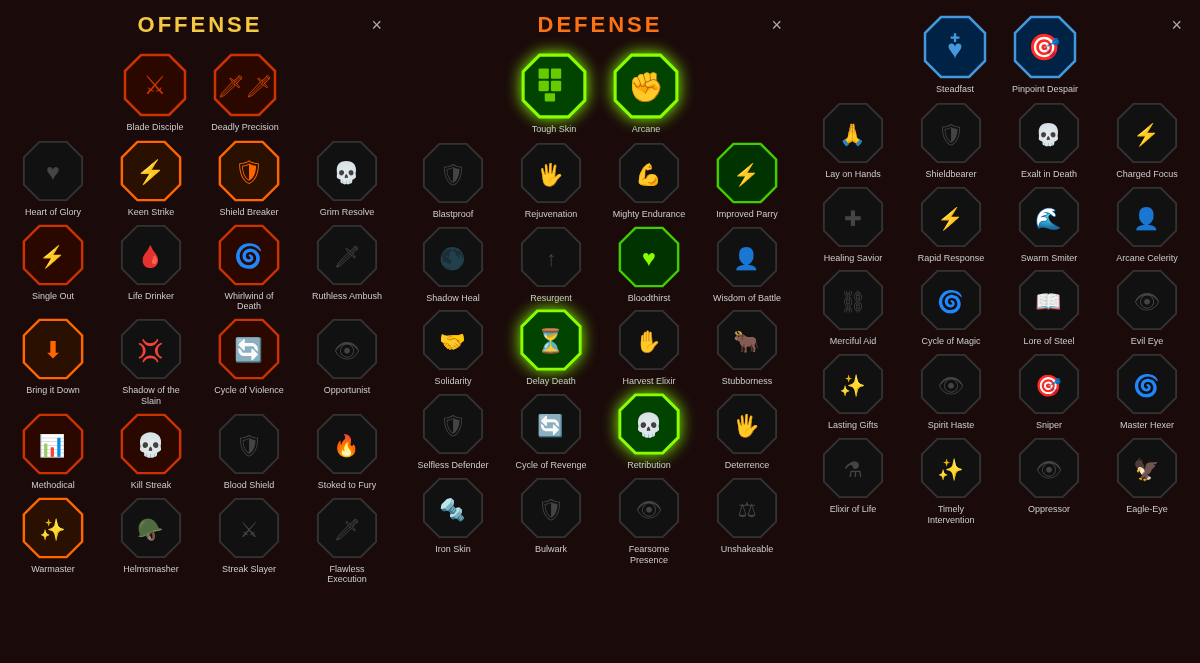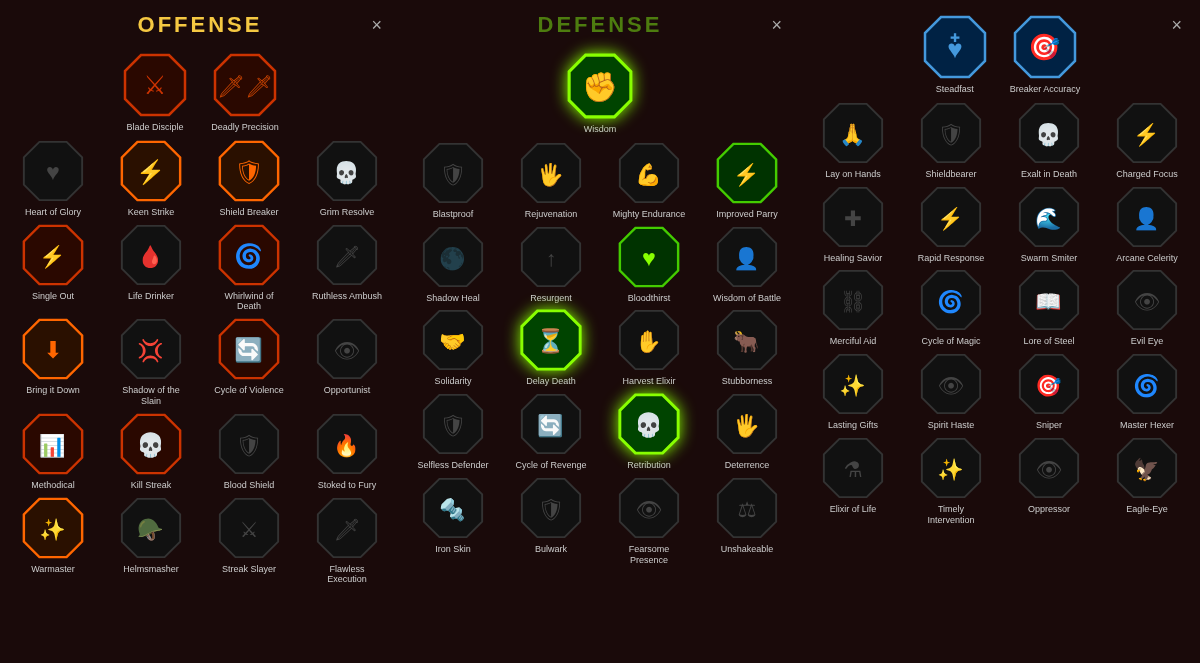--- a/index.html
+++ b/index.html
@@ -270,32 +270,44 @@
         <polygon points="21,5 49,5 65,21 65,49 49,65 21,65 5,49 5,21" fill="#111" stroke="#333" stroke-width="2"></polygon>
         <text x="35" y="44" text-anchor="middle" font-size="22" fill="#444">🗡</text>
       </svg>
       <span class="skill-name">Flawless Execution</span>
     </div>
   </div>
 </div>
 
 <div class="panel defense">
   <div class="panel-header">
-    <span class="panel-title defense" style="color:#4d7c0f;">DEFENSE</span>
+    <span class="panel-title defense" style="color:#f97316;">DEFENSE</span>
     <span class="close-btn">×</span>
   </div>
 
   <div class="top-row">
     <div class="skill-cell">
       <svg width="72" height="72" viewBox="0 0 70 70" class="highlighted-green">
         <polygon points="21,5 49,5 65,21 65,49 49,65 21,65 5,49 5,21" fill="#004400" stroke="#88ff00" stroke-width="3"></polygon>
 
+        <rect x="20" y="18" width="10" height="10" fill="#66cc00" rx="1"></rect>
+        <rect x="32" y="18" width="10" height="10" fill="#66cc00" rx="1"></rect>
+        <rect x="20" y="30" width="10" height="10" fill="#66cc00" rx="1"></rect>
+        <rect x="32" y="30" width="10" height="10" fill="#66cc00" rx="1"></rect>
+        <rect x="26" y="42" width="10" height="8" fill="#66cc00" rx="1"></rect>
+      </svg>
+      <span class="skill-name">Tough Skin</span>
+    </div>
+    <div class="skill-cell">
+      <svg width="72" height="72" viewBox="0 0 70 70" class="highlighted-green">
+        <polygon points="21,5 49,5 65,21 65,49 49,65 21,65 5,49 5,21" fill="#004400" stroke="#88ff00" stroke-width="3"></polygon>
+
         <text x="35" y="46" text-anchor="middle" font-size="28" fill="#aaff00">✊</text>
       </svg>
-      <span class="skill-name">Wisdom</span>
+      <span class="skill-name">Arcane</span>
     </div>
   </div>
 
   <div class="skills-grid defense" style="grid-template-columns:repeat(4,1fr); margin-bottom:3px;">
     <div class="skill-cell">
       <svg width="68" height="68" viewBox="0 0 70 70">
         <polygon points="21,5 49,5 65,21 65,49 49,65 21,65 5,49 5,21" fill="#111" stroke="#333" stroke-width="2"></polygon>
         <text x="35" y="44" text-anchor="middle" font-size="22" fill="#444">🛡</text>
       </svg>
       <span class="skill-name">Blastproof</span>
@@ -460,21 +472,21 @@
         <text x="35" y="46" text-anchor="middle" font-size="26" fill="#4499dd">♥</text>
         <text x="35" y="30" text-anchor="middle" font-size="12" fill="#4499dd">✚</text>
       </svg>
       <span class="skill-name">Steadfast</span>
     </div>
     <div class="skill-cell">
       <svg width="70" height="70" viewBox="0 0 70 70">
         <polygon points="21,5 49,5 65,21 65,49 49,65 21,65 5,49 5,21" fill="#002244" stroke="#4499dd" stroke-width="2.5"></polygon>
         <text x="35" y="44" text-anchor="middle" font-size="26" fill="#4499dd">🎯</text>
       </svg>
-      <span class="skill-name">Breaker Accuracy</span>
+      <span class="skill-name">Pinpoint Despair</span>
     </div>
   </div>
 
   <div class="skills-grid support" style="grid-template-columns:repeat(4,1fr); margin-bottom:3px;">
     <div class="skill-cell">
       <svg width="68" height="68" viewBox="0 0 70 70">
         <polygon points="21,5 49,5 65,21 65,49 49,65 21,65 5,49 5,21" fill="#111" stroke="#333" stroke-width="2"></polygon>
         <text x="35" y="44" text-anchor="middle" font-size="22" fill="#444">🙏</text>
       </svg>
       <span class="skill-name">Lay on Hands</span>

